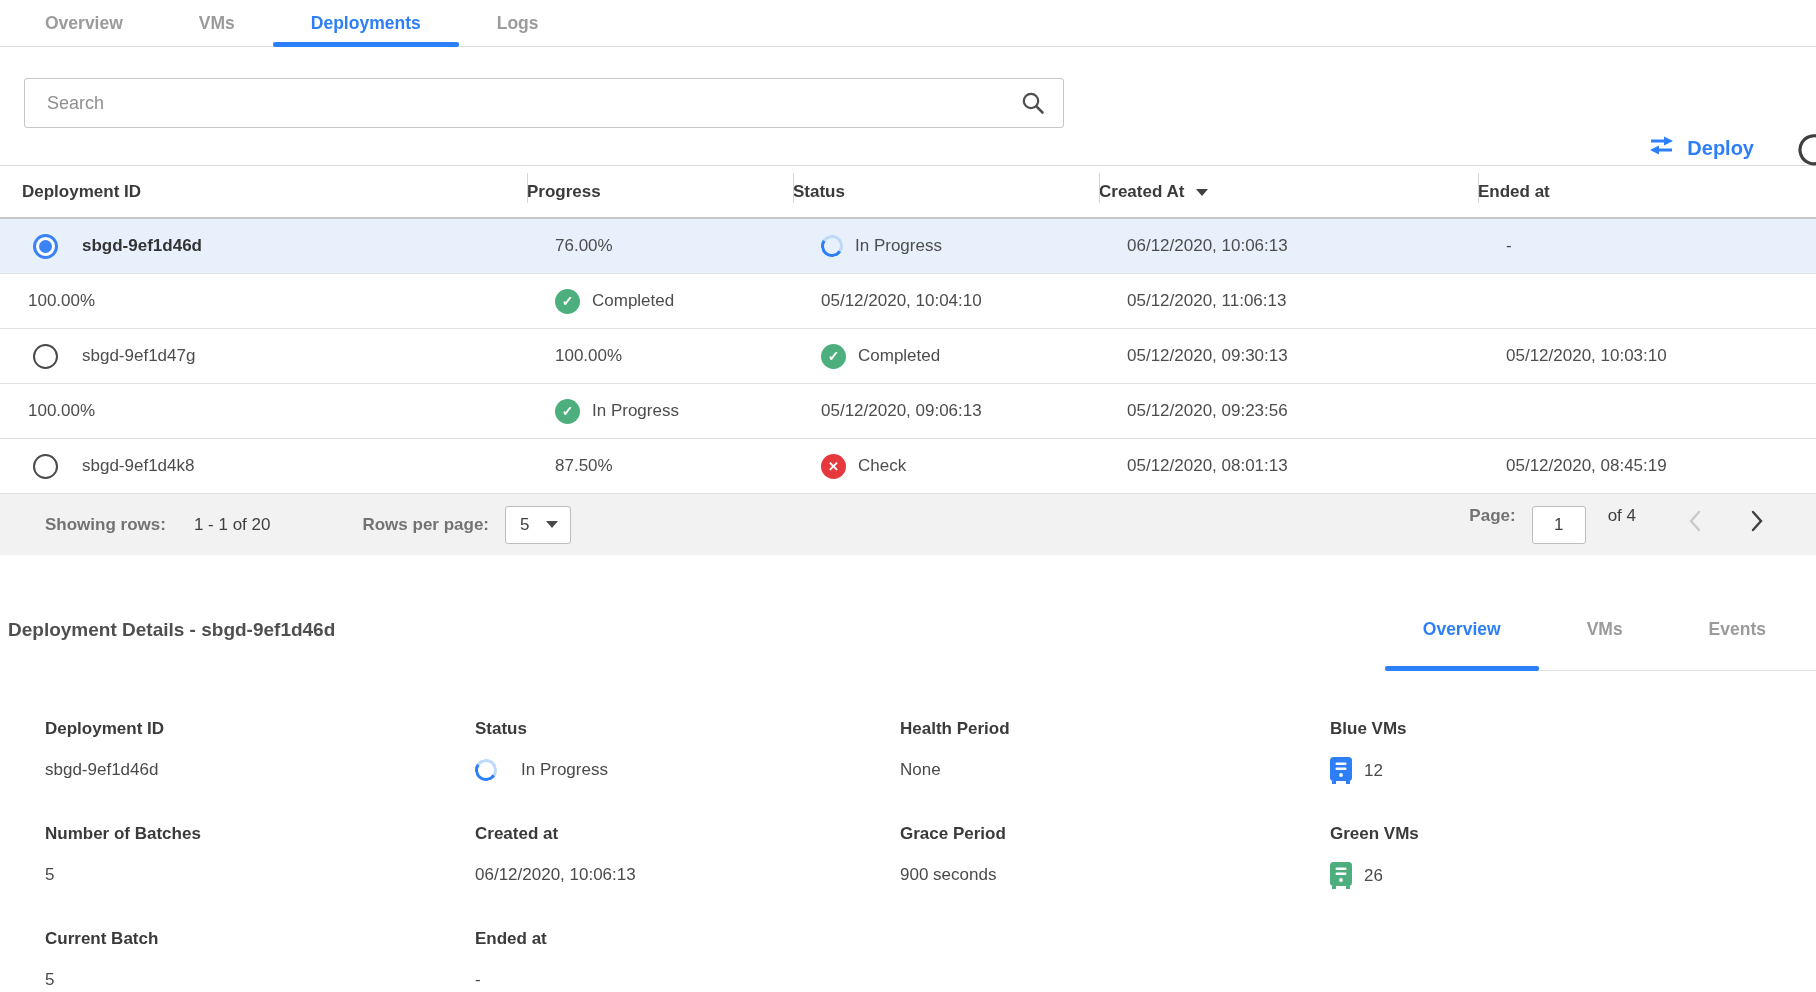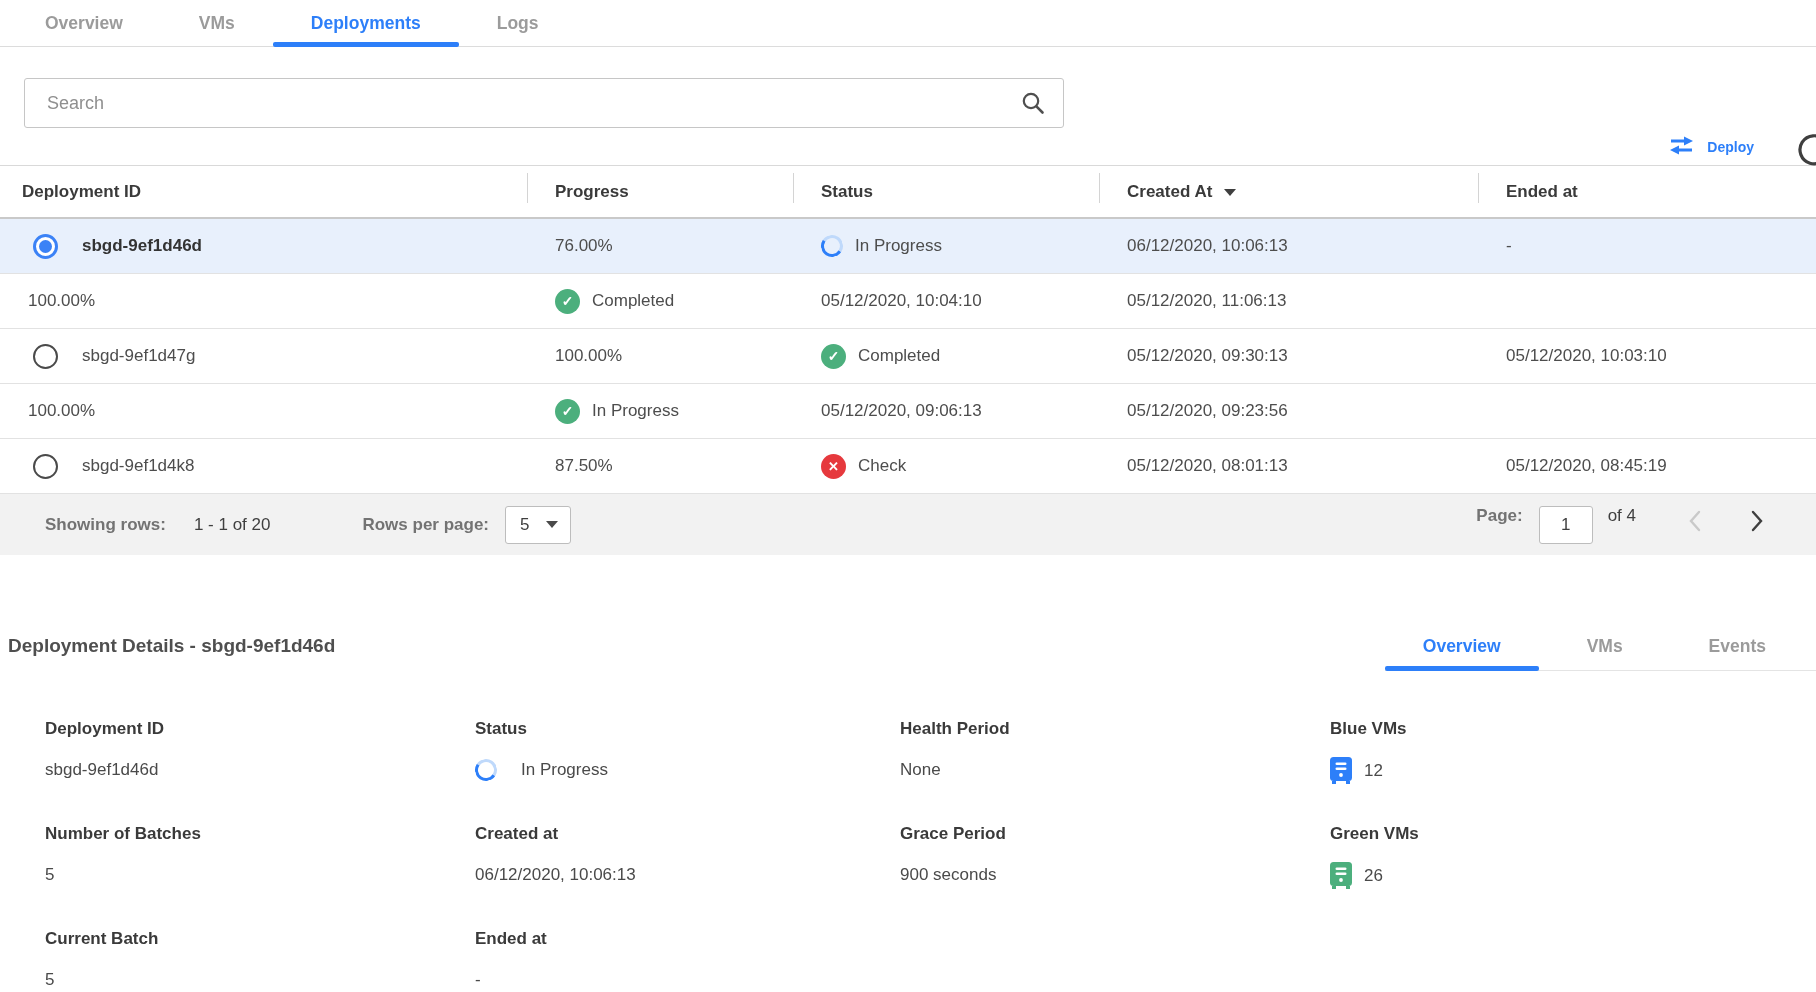--- a/index.html
+++ b/index.html
@@ -33,39 +33,39 @@
   .search-input {
     width:100%; height:50px; border:1px solid #c6c6c6; border-radius:3px;
     font-family:"Liberation Sans", sans-serif;
     font-size:18px; color:#4a4a4a; padding:0 52px 0 22px; outline:none;
   }
   .search-input::placeholder { color:#8f8f8f; }
   .search-icon { position:absolute; right:18px; top:12px; }
   .deploy-btn {
     position:absolute; right:62px; top:89px;
     display:flex; align-items:center; gap:12px;
-    color:#2D7FF9; font-size:14px; font-weight:700; cursor:pointer;
+    color:#2D7FF9; font-size:20px; font-weight:700; cursor:pointer;
     background:none; border:none; font-family:"Liberation Sans", sans-serif;
   }
   .refresh-btn {
     position:absolute; right:-17px; top:84px;
     background:none; border:none; cursor:pointer;
   }
 
   
   .table { margin-top:18px; border-top:1px solid #d9d9d9; }
   .trow {
     display:grid;
     grid-template-columns:527px 266px 306px 379px 338px;
     align-items:center;
   }
   .thead { height:53px; border-bottom:2px solid #c9c9c9; }
   .thead .hcell {
     font-size:17px; font-weight:700; color:#3a3a3a;
-    padding-left:28px; position:relative; height:100%;
+    position:relative; height:100%;
     display:flex; align-items:center; cursor:pointer;
   }
   .thead .hcell:first-child { padding-left:22px; }
   .thead .hcell + .hcell::before {
     content:""; position:absolute; left:0; top:7px; height:30px;
     width:1px; background:#d4d4d4;
   }
   .sort-caret {
     width:0; height:0; margin-left:12px; position:relative; top:1px;
     border-left:6px solid transparent; border-right:6px solid transparent;
@@ -121,29 +121,29 @@
     width:0; height:0;
     border-left:6px solid transparent; border-right:6px solid transparent;
     border-top:7px solid #4a4a4a;
   }
   .pager { margin-left:auto; display:flex; align-items:flex-start; }
   .page-input {
     width:54px; height:38px; margin-left:16px; text-align:center;
     border:1px solid #bdbdbd; border-radius:3px; background:#fff;
     font-family:"Liberation Sans", sans-serif; font-size:17px; color:#3f3f3f; outline:none;
   }
-  .page-total { margin-left:15px; }
+  .page-total { margin-left:22px; }
   .chev { background:none; border:none; cursor:pointer; padding:4px; }
   .chev.prev { margin-left:48px; }
   .chev.next { margin-left:42px; }
 
   
   .details { margin-top:64px; }
   .details-head {
-    display:flex; align-items:flex-end; justify-content:space-between;
+    display:flex; justify-content:space-between;
     padding-left:8px; height:52px;
   }
   .details-title { font-size:19px; color:#4f4f4f; padding-bottom:14px; }
   .details-tabs {
     display:flex; gap:86px; border-bottom:1px solid #e4e4e4;
     padding:0 50px 13px 38px;
   }
   .dtab { font-size:17.5px; font-weight:700; color:#9b9b9b; position:relative; cursor:pointer; }
   .dtab.active { color:#2D7FF9; }
   .dtab.active::after {

